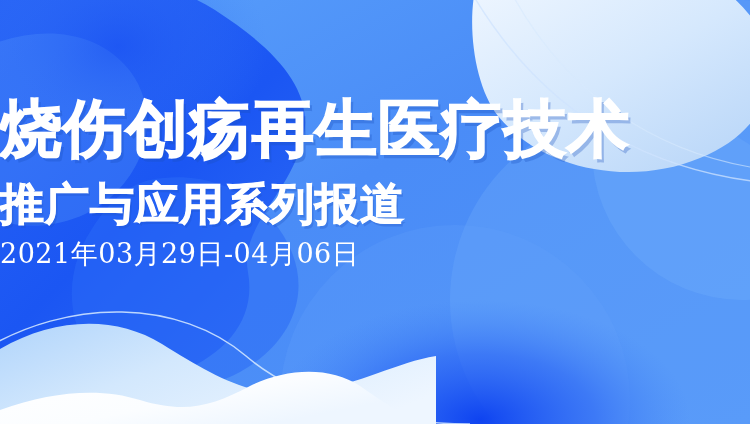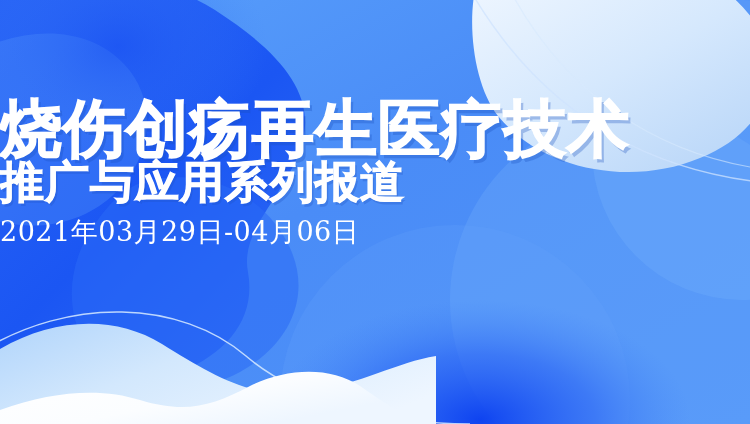--- a/index.html
+++ b/index.html
@@ -37,20 +37,21 @@
     font-size: 62px;
     line-height: 1;
     font-weight: bold;
     color: #ffffff;
     letter-spacing: 1px;
     white-space: nowrap;
     text-shadow: 3px 4px 0 rgba(28, 78, 190, 0.30);
     -webkit-text-stroke: 1.5px #ffffff;
   }
   .title-sub {
+    margin-top: 22px;
     font-family: "DejaVu Sans", "Liberation Sans", sans-serif;
     font-size: 44px;
     line-height: 1;
     font-weight: bold;
     color: #ffffff;
     letter-spacing: 1px;
     white-space: nowrap;
     text-shadow: 2px 3px 0 rgba(28, 78, 190, 0.28);
     -webkit-text-stroke: 1px #ffffff;
   }

